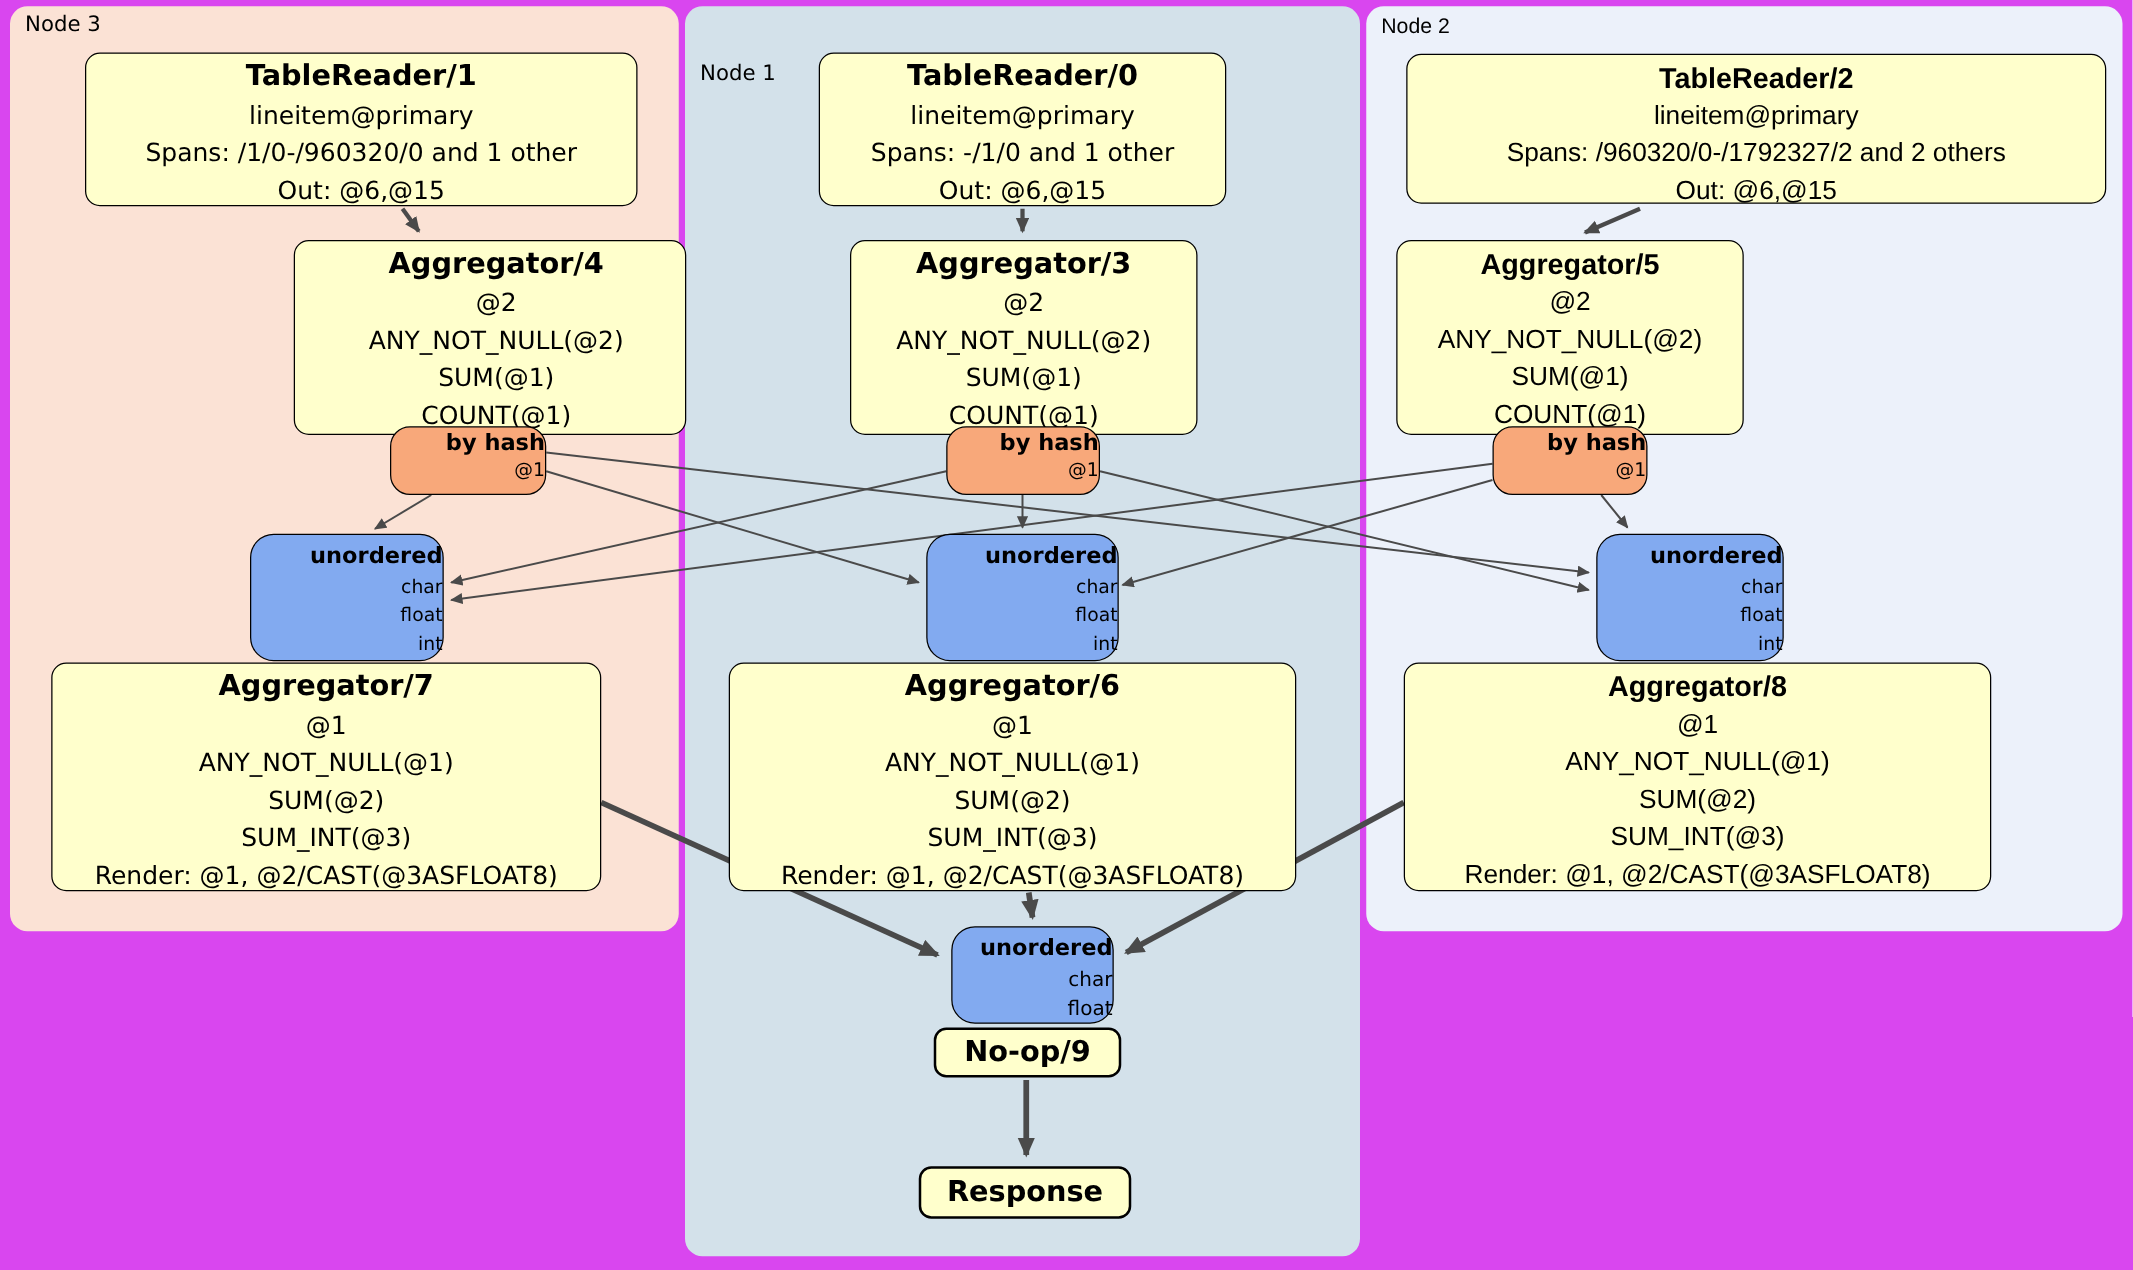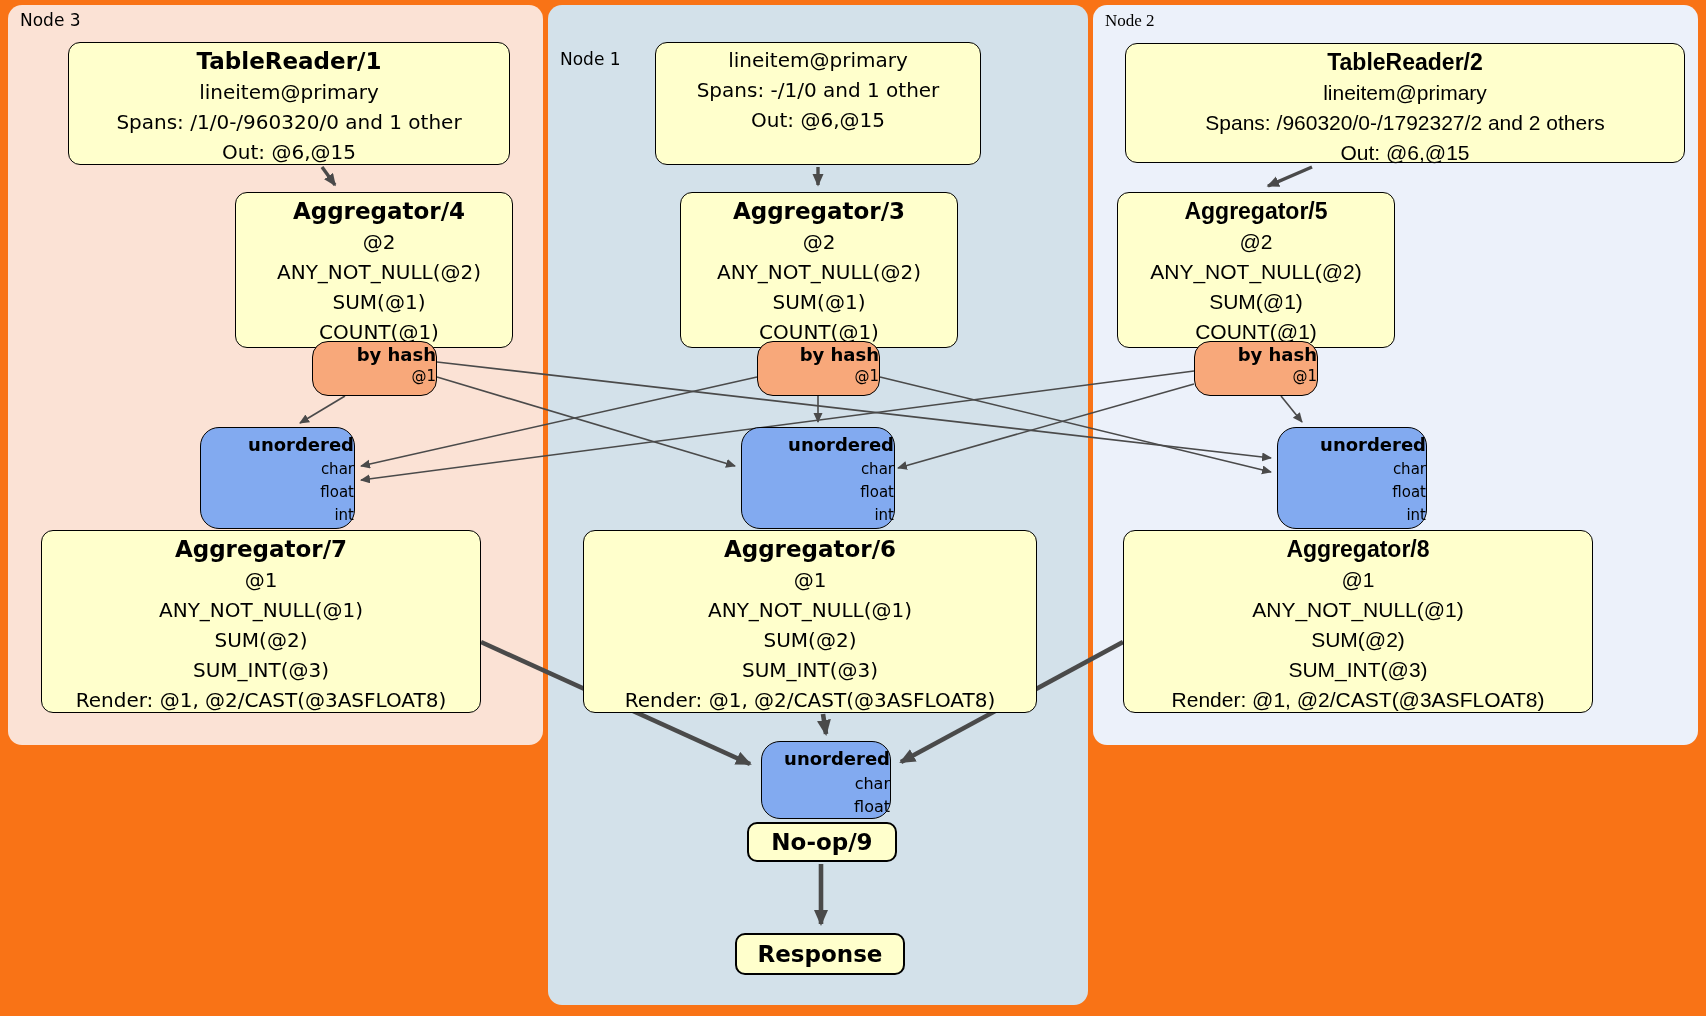--- a/index.html
+++ b/index.html
@@ -1,26 +1,26 @@
 <!DOCTYPE html>
 <html style="--node3-bg: #fbe2d5; --node1-bg: #d3e1ea; --node2-bg: #ecf1fa; --box-bg: #ffffcc; --router-bg: #f8a87a; --sync-bg: #82aaf0; --edge-color: #4a4a4a;"><head>
 <meta charset="utf-8">
 <style>
   html,body{margin:0;padding:0;background:#ffffff;}
-  #canvas{position:relative;width:1706px;height:1016px;background:#f97316;overflow:hidden;
+  #canvas{position:relative;width:1706px;height:1016px;background:#d946ef;overflow:hidden;
           font-family:"DejaVu Sans",sans-serif;color:#000;}
   
   .band{position:absolute;border-radius:14px;}
   .band-node3{left:8px;top:5px;width:535px;height:740px;background:var(--node3-bg,#fbe2d5);}
   .band-node1{left:548px;top:5px;width:540px;height:1000px;background:var(--node1-bg,#d3e1ea);}
   .band-node2{left:1093px;top:5px;width:605px;height:740px;background:var(--node2-bg,#ecf1fa);}
   .band-label{position:absolute;font-size:17px;line-height:17px;color:#000;white-space:nowrap;}
   .lbl3{left:20px;top:12px;}
   .lbl1{left:560px;top:12px;margin-top:39px;}
-  .lbl2{left:1105px;top:12px;font-family:Liberation Serif, serif;text-align:center;}
+  .lbl2{left:1105px;top:12px;font-family:Liberation Sans, sans-serif;text-align:center;}
   
   #edges{position:absolute;left:0;top:0;width:1706px;height:1016px;pointer-events:none;}
   .edge-thin{stroke:var(--edge-color,#4a4a4a);stroke-width:1.6;fill:none;}
   .edge-thick{stroke:var(--edge-color,#4a4a4a);stroke-width:3.4;fill:none;}
   .edge-heavy{stroke:var(--edge-color,#4a4a4a);stroke-width:4.6;fill:none;}
   
   .pbox{position:absolute;background:var(--box-bg,#ffffcc);border:1.6px solid #000;border-radius:12px;
         text-align:center;padding-top:2px;box-sizing:border-box;}
   .pbox .title{font-weight:bold;font-size:23px;line-height:32px;white-space:nowrap;}
   .pbox .line{font-size:20px;line-height:30px;white-space:nowrap;}
@@ -88,37 +88,38 @@
 
     <path class="edge-heavy" d="M821,864 L821,924" marker-end="url(#ah-lg)"></path>
   </svg>
 
   <div class="pbox" style="left:68px;top:42px;width:442px;height:123px;">
     <div class="title">TableReader/1</div>
     <div class="line">lineitem@primary</div>
     <div class="line">Spans: /1/0-/960320/0 and 1 other</div>
     <div class="line">Out: @6,@15</div>
   </div>
-  <div class="pbox" style="left:235px;top:192px;width:278px;height:156px;padding-left:10px;">
+  <div class="pbox" style="left:235px;top:192px;width:314px;height:156px;padding-left:10px;">
     <div class="title">Aggregator/4</div>
     <div class="line">@2</div>
     <div class="line">ANY_NOT_NULL(@2)</div>
     <div class="line">SUM(@1)</div>
     <div class="line">COUNT(@1)</div>
   </div>
   <div class="pbox" style="left:41px;top:530px;width:440px;height:183px;">
     <div class="title">Aggregator/7</div>
     <div class="line">@1</div>
     <div class="line">ANY_NOT_NULL(@1)</div>
     <div class="line">SUM(@2)</div>
     <div class="line">SUM_INT(@3)</div>
     <div class="line">Render: @1, @2/CAST(@3ASFLOAT8)</div>
   </div>
 
   <div class="pbox" style="left:655px;top:42px;width:326px;height:123px;">
+    <div class="title">TableReader/0</div>
     <div class="line">lineitem@primary</div>
     <div class="line">Spans: -/1/0 and 1 other</div>
     <div class="line">Out: @6,@15</div>
   </div>
   <div class="pbox" style="left:680px;top:192px;width:278px;height:156px;">
     <div class="title">Aggregator/3</div>
     <div class="line">@2</div>
     <div class="line">ANY_NOT_NULL(@2)</div>
     <div class="line">SUM(@1)</div>
     <div class="line">COUNT(@1)</div>

